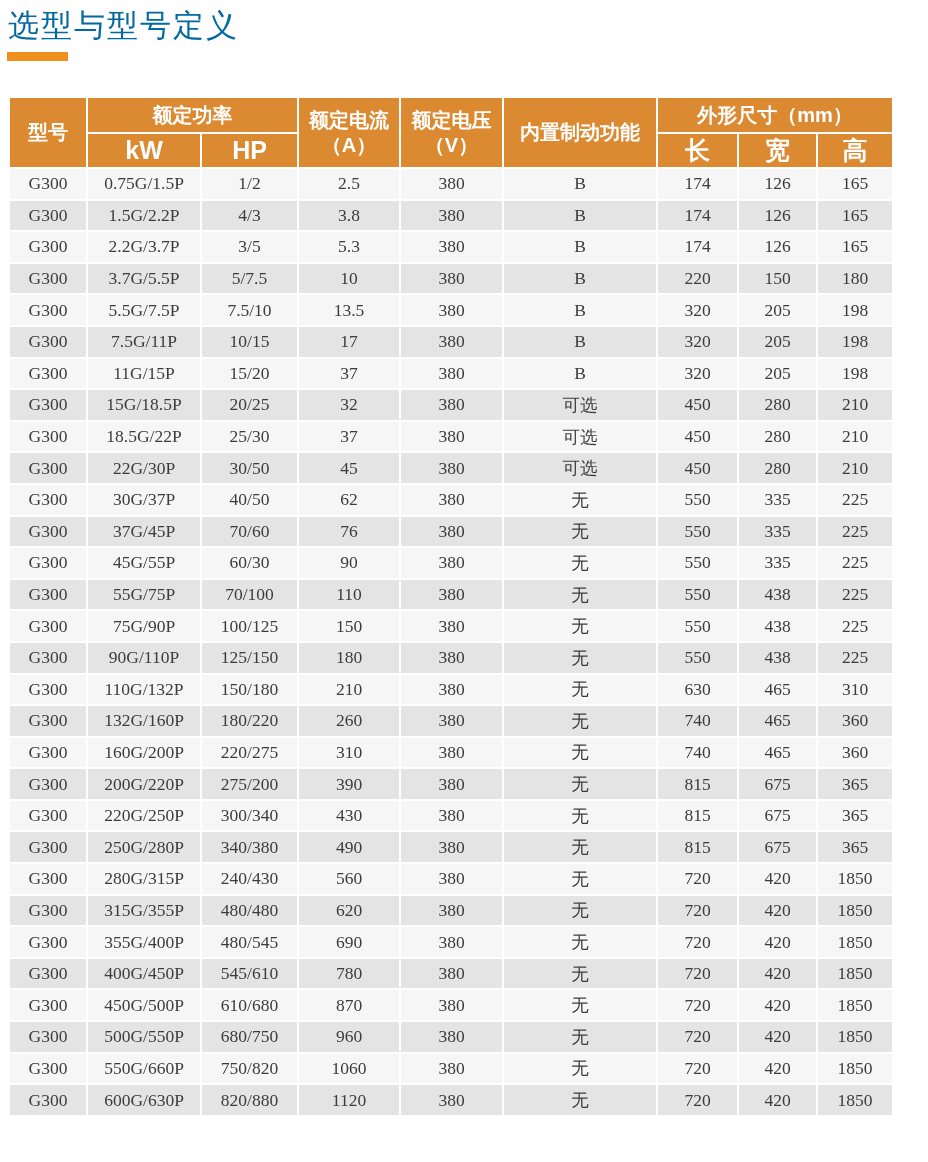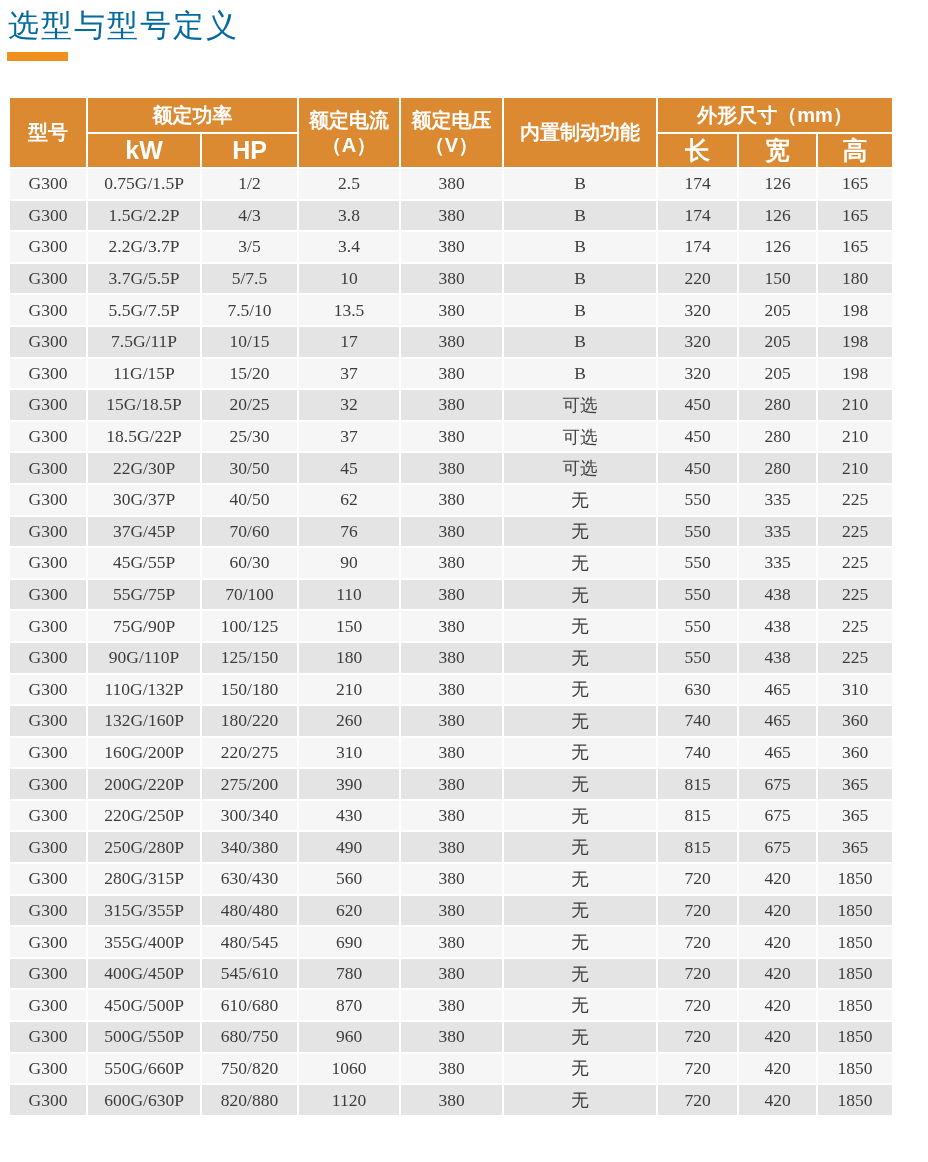--- a/index.html
+++ b/index.html
@@ -127,21 +127,21 @@
           <td>380</td>
           <td>B</td>
           <td>174</td>
           <td>126</td>
           <td>165</td>
         </tr>
         <tr class="light">
           <td>G300</td>
           <td>2.2G/3.7P</td>
           <td>3/5</td>
-          <td>3.4</td>
+          <td>5.3</td>
           <td>380</td>
           <td>B</td>
           <td>174</td>
           <td>126</td>
           <td>165</td>
         </tr>
         <tr class="dark">
           <td>G300</td>
           <td>3.7G/5.5P</td>
           <td>5/7.5</td>
@@ -346,21 +346,21 @@
           <td>490</td>
           <td>380</td>
           <td>无</td>
           <td>815</td>
           <td>675</td>
           <td>365</td>
         </tr>
         <tr class="light">
           <td>G300</td>
           <td>280G/315P</td>
-          <td>630/430</td>
+          <td>240/430</td>
           <td>560</td>
           <td>380</td>
           <td>无</td>
           <td>720</td>
           <td>420</td>
           <td>1850</td>
         </tr>
         <tr class="dark">
           <td>G300</td>
           <td>315G/355P</td>

